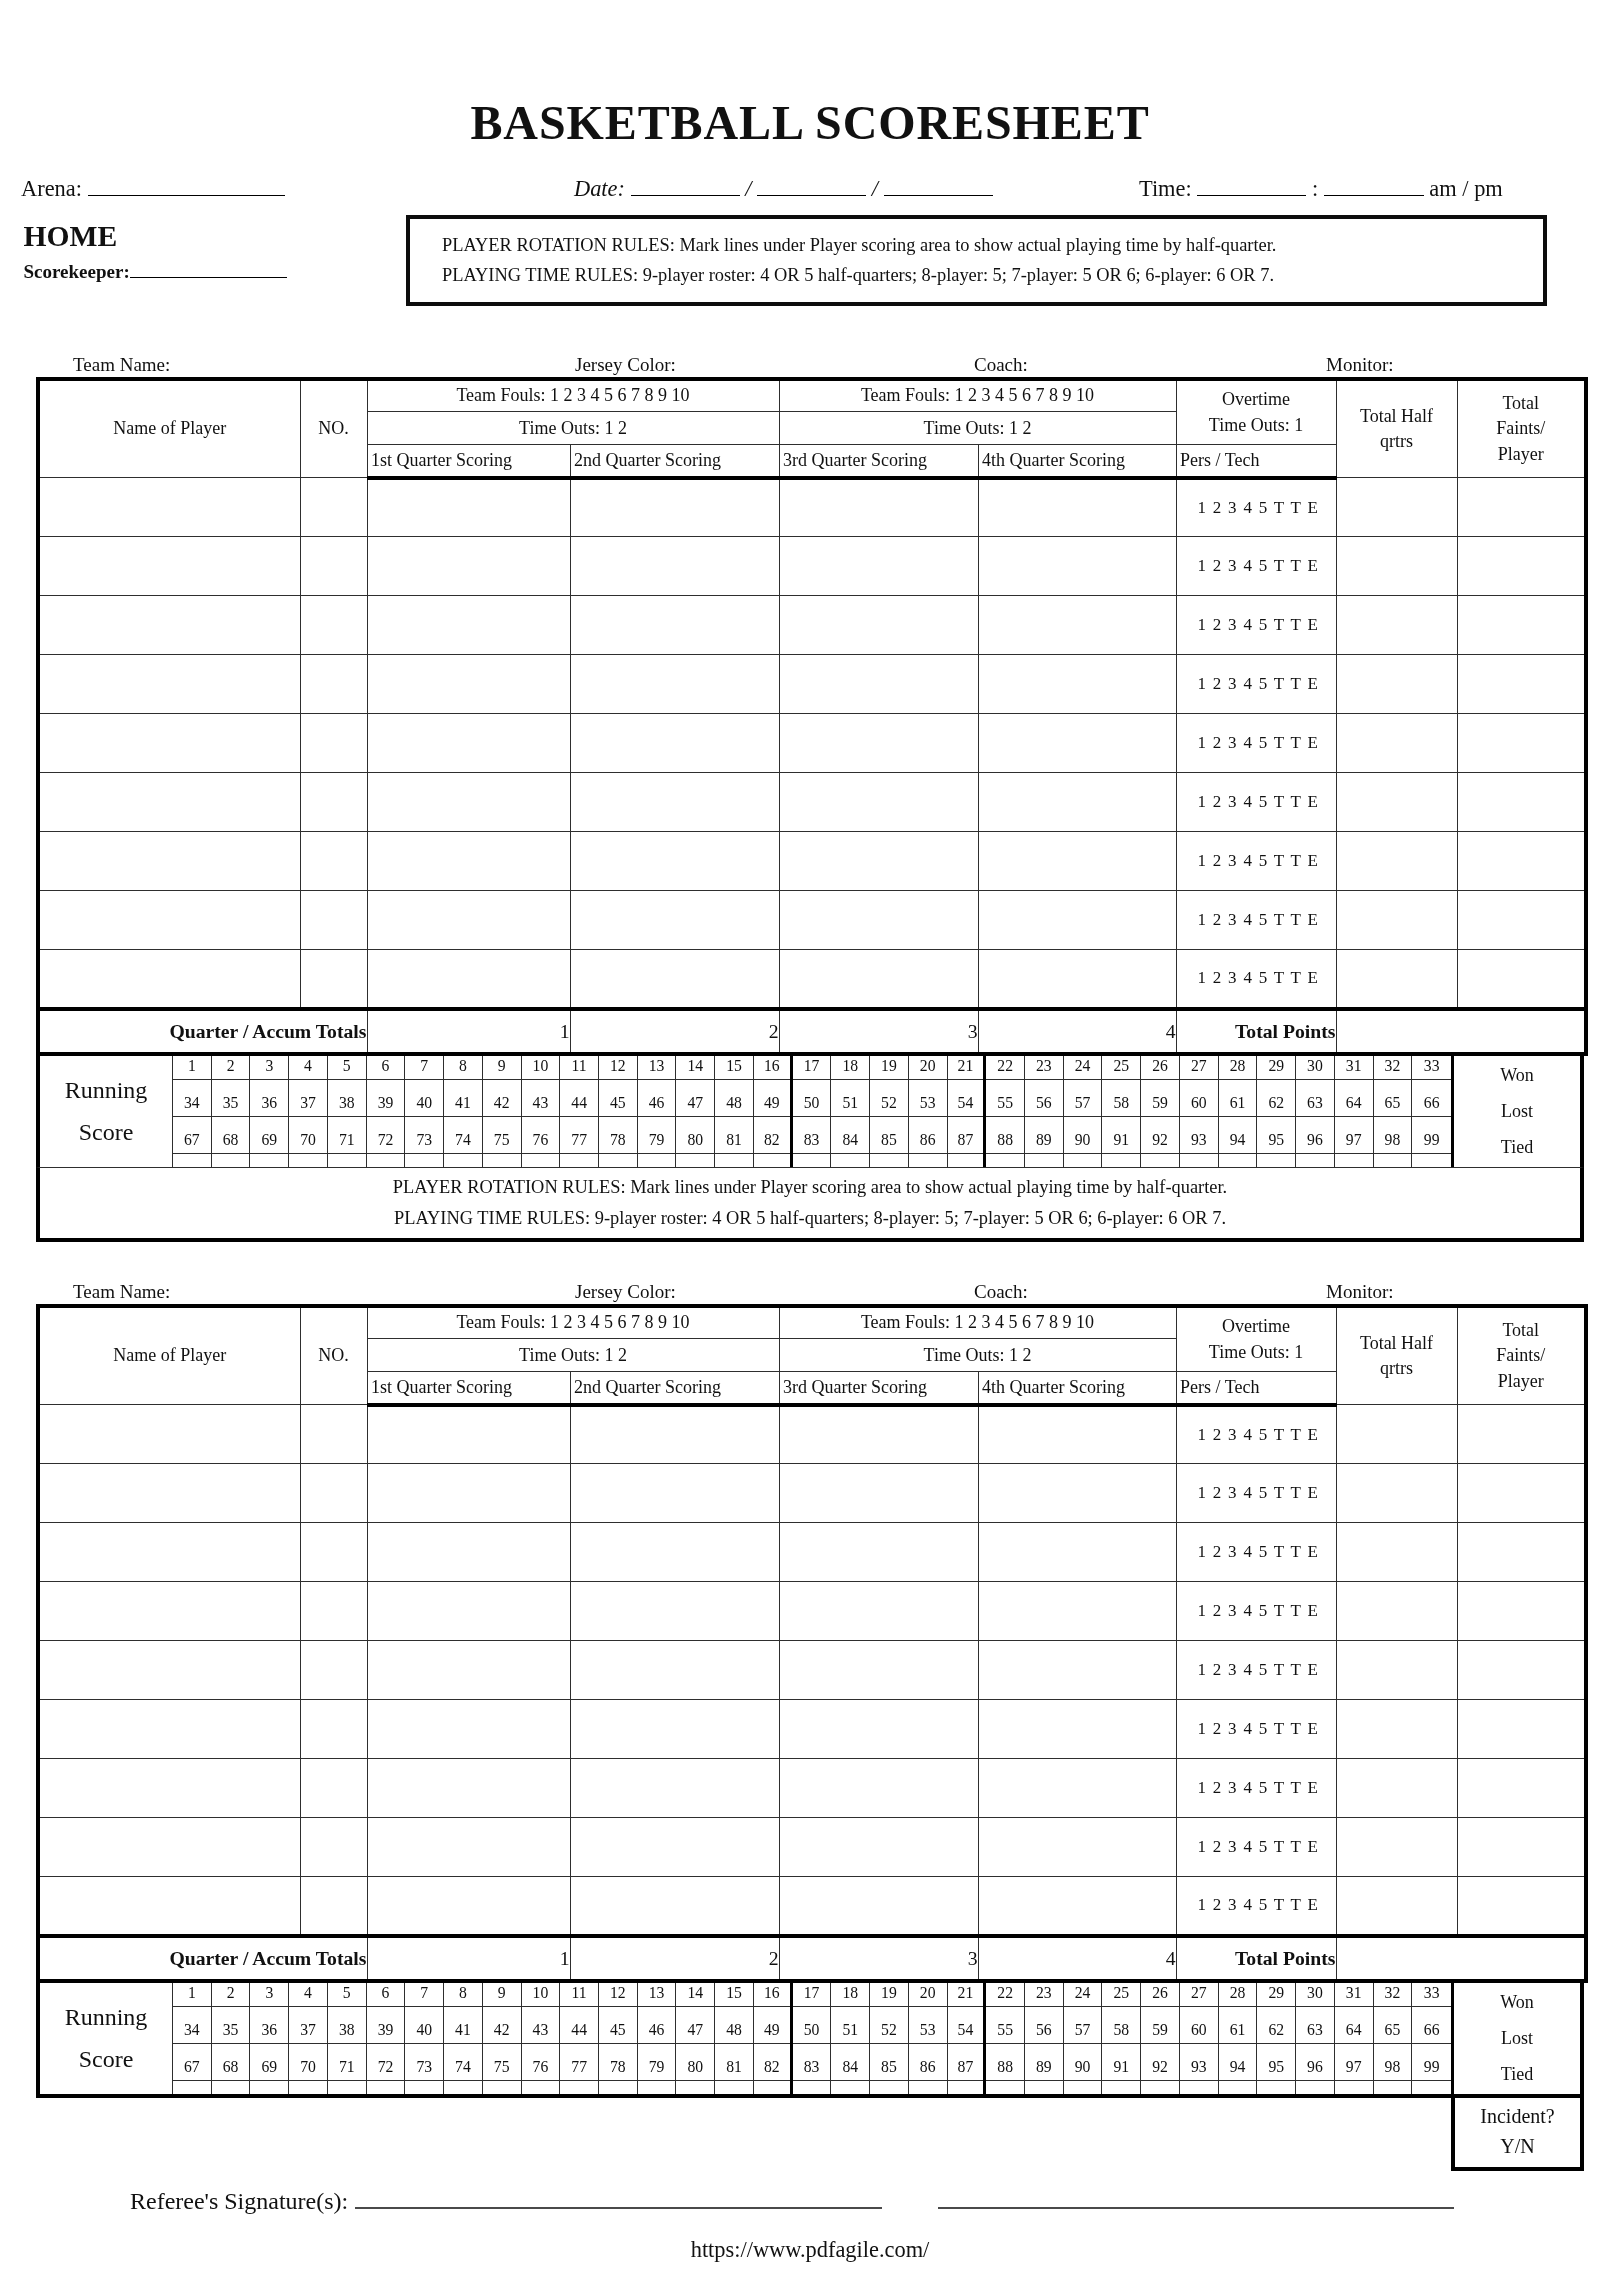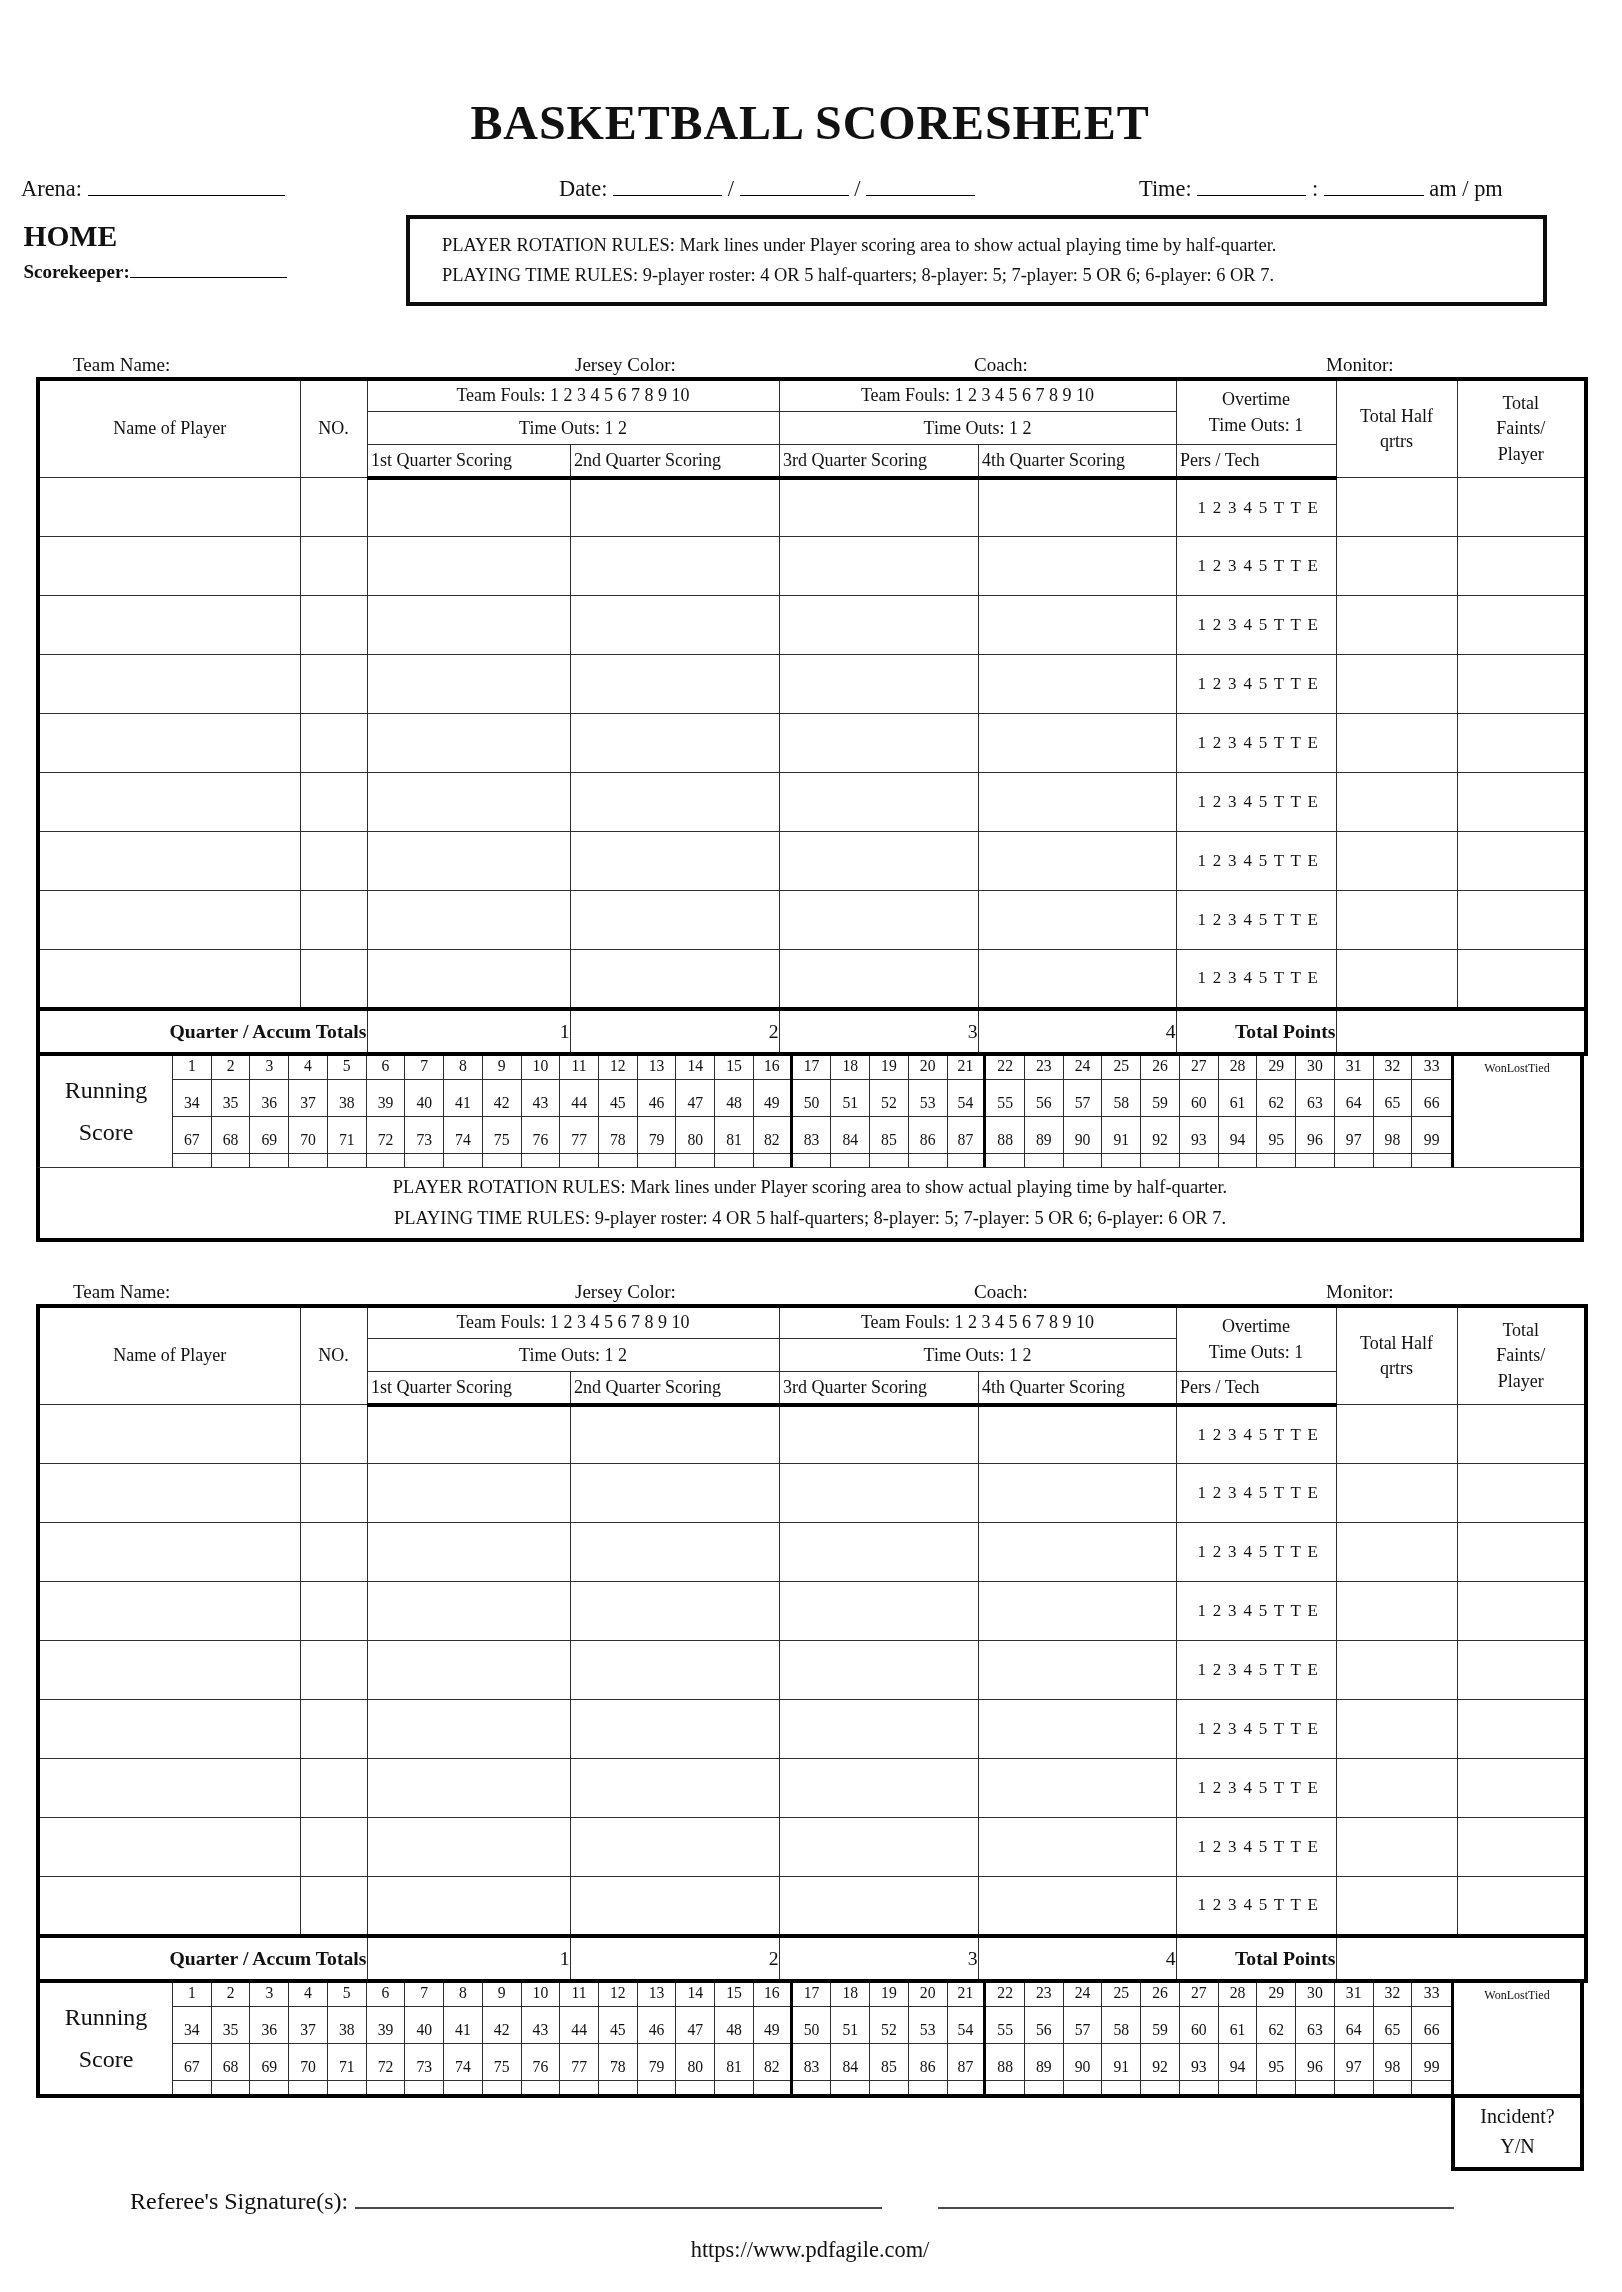--- a/index.html
+++ b/index.html
@@ -11,21 +11,21 @@
   }
   .sheet { width: 1623px; height: 2293px; padding: 0 39px 0 36px; }
 
   
   .title {
     margin-top: 99px; text-align: center;
     font-size: 48px; font-weight: bold; letter-spacing: 0.9px; line-height: 1;
   }
   .info-row { position: relative; margin-top: 25px; height: 32px; font-size: 22.4px; }
   .info-arena { position: absolute; left: -15px; top: 0; }
-  .info-date  { position: absolute; left: 523px; top: 0; }
+  .info-date  { position: absolute; left: 538px; top: 0; font-style: italic; }
   .info-time  { position: absolute; left: 1103px; top: 0; }
   .blank {
     display: inline-block; border-bottom: 1.8px solid #000;
     height: 1.05em; vertical-align: baseline;
   }
   .b-arena { width: 197px; }
   .b-date  { width: 109px; }
   .b-time1 { width: 109px; }
   .b-time2 { width: 100px; }
   .b-keeper{ width: 157px; }
@@ -93,22 +93,22 @@
     font-size: 15.7px; text-align: center; padding-top: 1.8px; line-height: 1.2;
   }
   .rs-cell::after {
     content: ""; position: absolute; left: 0; right: 0; top: 23px;
     border-top: 1.8px solid #2e2e2e;
   }
   .rs-cell.rs-thick { border-right: 3.6px solid #000; }
   .rs-cell:nth-child(33) { border-right: none; }
   .run-wlt {
     width: 129px; flex: 0 0 129px; border-left: 3.6px solid #000;
-    display: flex; flex-direction: row; justify-content: center;
-    text-align: center; font-size: 12px; line-height: 2.0;
+    display: flex; flex-direction: column; justify-content: center;
+    text-align: center; font-size: 18px; line-height: 2.0;
   }
 
   
   .visitor-band {
     width: 1548px; display: flex;
     border: 4.5px solid #000; border-top: none; height: 74px;
   }
   .vb-left { width: 329px; flex: 0 0 329px; border-right: 1.8px solid #2e2e2e; padding: 3.6px 0 0 1.8px; }
   .vb-left .big { font-size: 32px; font-weight: bold; line-height: 1.05; }
   .vb-left .small { font-size: 19px; font-weight: bold; }

